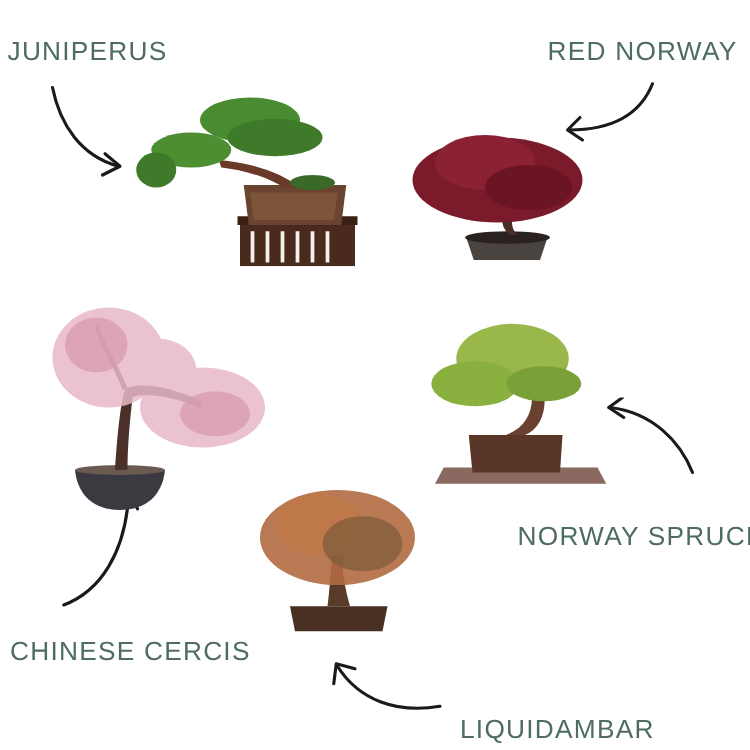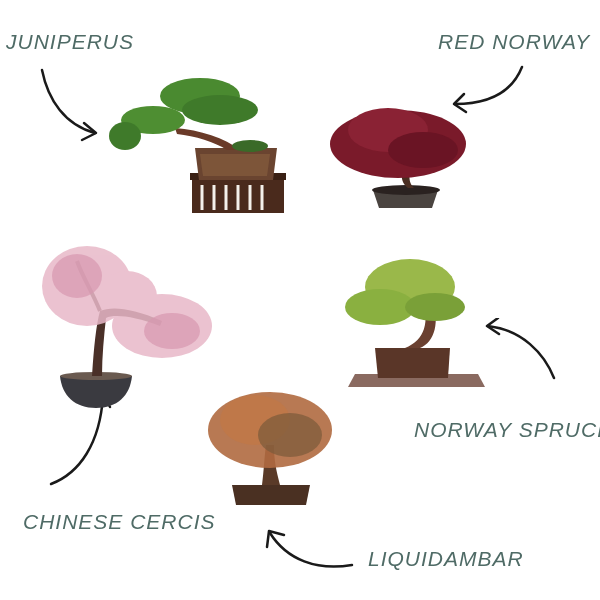--- a/index.html
+++ b/index.html
@@ -1,29 +1,29 @@
 <!DOCTYPE html>
 <html><head>
 <meta charset="utf-8">
 <style>
   html, body { margin: 0; padding: 0; background: #ffffff; }
   body { width: 600px; height: 600px; position: relative; overflow: hidden; font-family: "Liberation Sans", "DejaVu Sans", sans-serif; }
-  .label { position: absolute; color: #4f6b66; font-size: 21px; letter-spacing: 1px; font-weight: 400; white-space: nowrap; font-style: italic; }
+  .label { position: absolute; color: #4f6b66; font-size: 21px; letter-spacing: 1px; font-weight: 400; white-space: nowrap; }
   .tree { position: absolute; }
   svg { display: block; }
   .arrow { position: absolute; }
 </style>
 </head>
 <body>
 
 <div class="label" style="left:6px; top:30px;">JUNIPERUS</div>
 <div class="label" style="left:438px; top:30px;">RED NORWAY</div>
 <div class="label" style="left:414px; top:418px;">NORWAY SPRUCE</div>
-<div class="label" style="left:8px; top:510px;margin-left:15px;">CHINESE CERCIS</div>
-<div class="label" style="left:368px; top:547px;">LIQUIDAMBAR</div>
+<div class="label" style="left:8px; top:510px;">CHINESE CERCIS</div>
+<div class="label" style="left:368px; top:572px;">LIQUIDAMBAR</div>
 
 <svg class="arrow" style="left:30px; top:65px;" width="80" height="80" viewBox="0 0 80 80">
   <path d="M12 5 C 18 35, 35 60, 65 68" stroke="#1a1a1a" stroke-width="2.5" fill="none" stroke-linecap="round"></path>
   <path d="M54 58 L66 68 L52 75" stroke="#1a1a1a" stroke-width="2.5" fill="none" stroke-linecap="round" stroke-linejoin="round"></path>
 </svg>
 <svg class="arrow" style="left:450px; top:62px;" width="80" height="55" viewBox="0 0 80 55">
   <path d="M72 5 C 62 30, 40 42, 5 42" stroke="#1a1a1a" stroke-width="2.5" fill="none" stroke-linecap="round"></path>
   <path d="M14 32 L4 42 L16 50" stroke="#1a1a1a" stroke-width="2.5" fill="none" stroke-linecap="round" stroke-linejoin="round"></path>
 </svg>
 <svg class="arrow" style="left:482px; top:318px;" width="80" height="65" viewBox="0 0 80 65">

